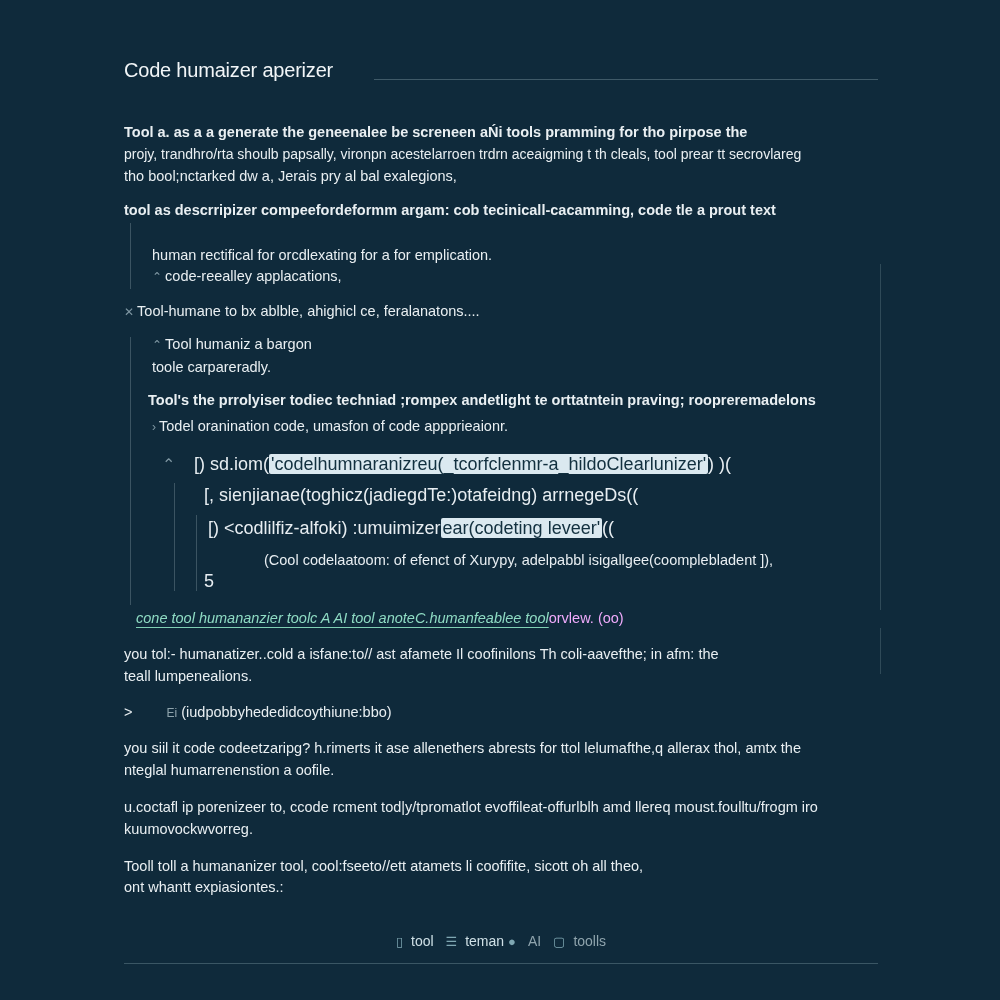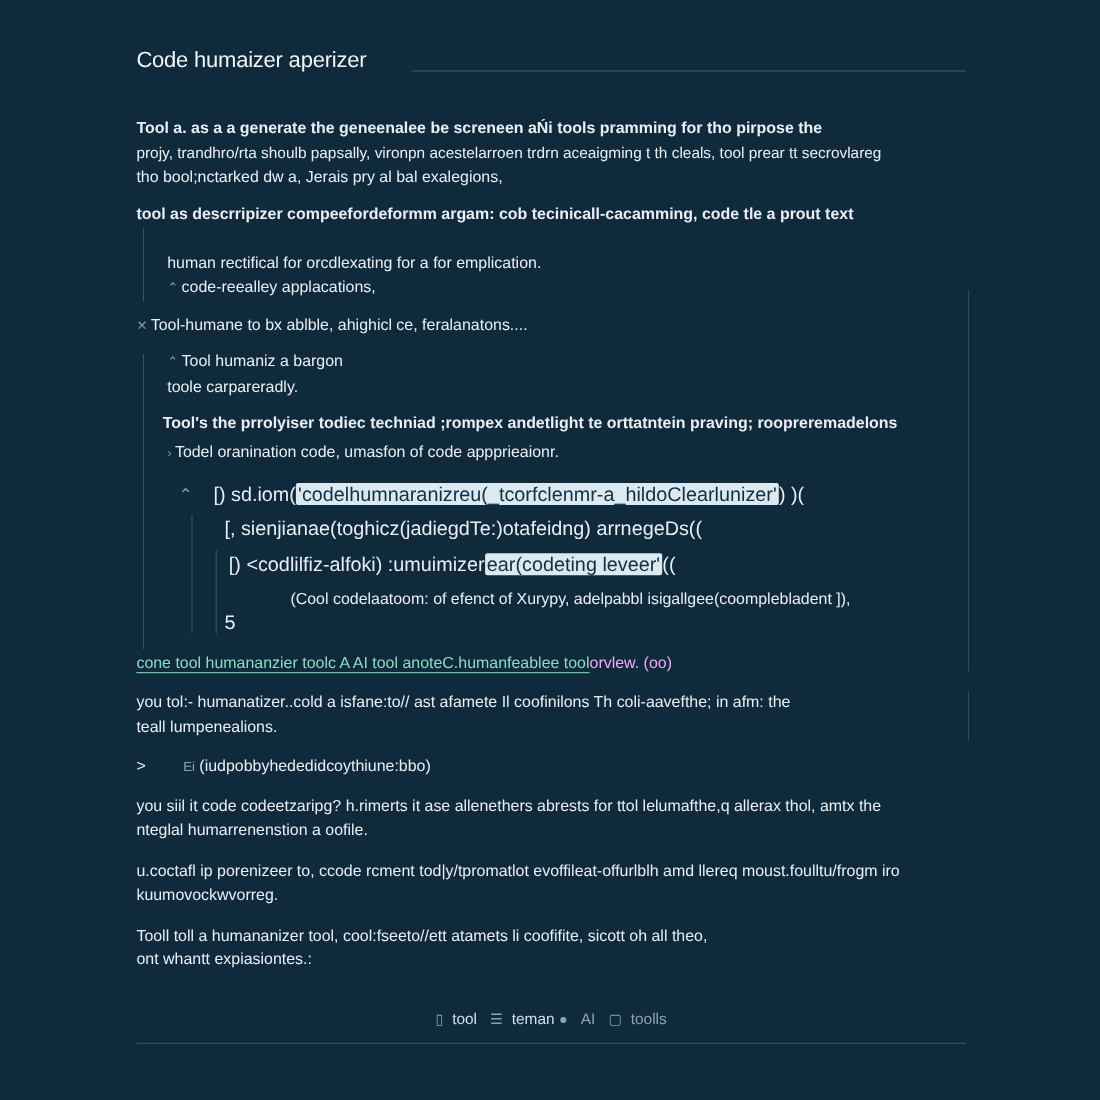--- a/index.html
+++ b/index.html
@@ -3,31 +3,31 @@
 <meta charset="utf-8">
 <style>
   html, body { margin: 0; padding: 0; }
   body {
     width: 1000px; height: 1000px; overflow: hidden;
     background: #0f2a3b;
     color: #e8eef2;
     font-family: "Liberation Sans", "DejaVu Sans", sans-serif;
     position: relative;
   }
-  .page { position: absolute; left: 124px; top: 0; width: 754px; height: 879px; }
+  .page { position: absolute; left: 124px; top: 15px; width: 754px; height: 879px; }
   .title-row { position: absolute; top: 44px; left: 0; width: 754px; height: 30px; }
   .title { position: absolute; left: 0; top: 0; font-size: 20px; color: #f1f5f7; letter-spacing: -0.2px; }
   .title-rule { position: absolute; left: 250px; right: 0; top: 20px; height: 1px; background: #3f5a68; }
   .p { position: absolute; left: 0; font-size: 14.5px; line-height: 22px; color: #e9eff2; white-space: nowrap; }
   .p.bold { font-weight: bold; }
   .vline { position: absolute; width: 1px; background: #3b5462; }
   .glyph { color: #7f97a3; font-size: 12px; margin-right: 3px; }
   .code { position: absolute; font-family: Liberation Sans, sans-serif; font-size: 18px; color: #e8eef2; white-space: nowrap; }
   .hl { background: #dbe9f0; color: #12303f; padding: 0 2px; border-radius: 2px; }
-  .link { color: #8fdcc4; text-decoration: underline; text-decoration-color: #7fd0b4; text-underline-offset: 4px; }
+  .link { color: #8fdcc4; font-style: italic; text-decoration: underline; text-decoration-color: #7fd0b4; text-underline-offset: 4px; margin-left: 12px; }
   .link-tail { color: #f0abfc; }
   .right-rule { position: absolute; left: 880px; width: 1px; background: #2f4a58; }
   .footer { position: absolute; top: 918px; left: 0; width: 754px; text-align: center; font-size: 14px; color: #cfe0e6; }
   .footer span { margin: 0 4px; }
   .footer .ic { color: #7fa7b2; font-size: 13px; }
   .footer .muted { color: #8fa4ad; }
   .bottom-rule { position: absolute; left: 0; right: 0; top: 948px; height: 1px; background: #3a5664; }
 </style>
 </head>
 <body>

